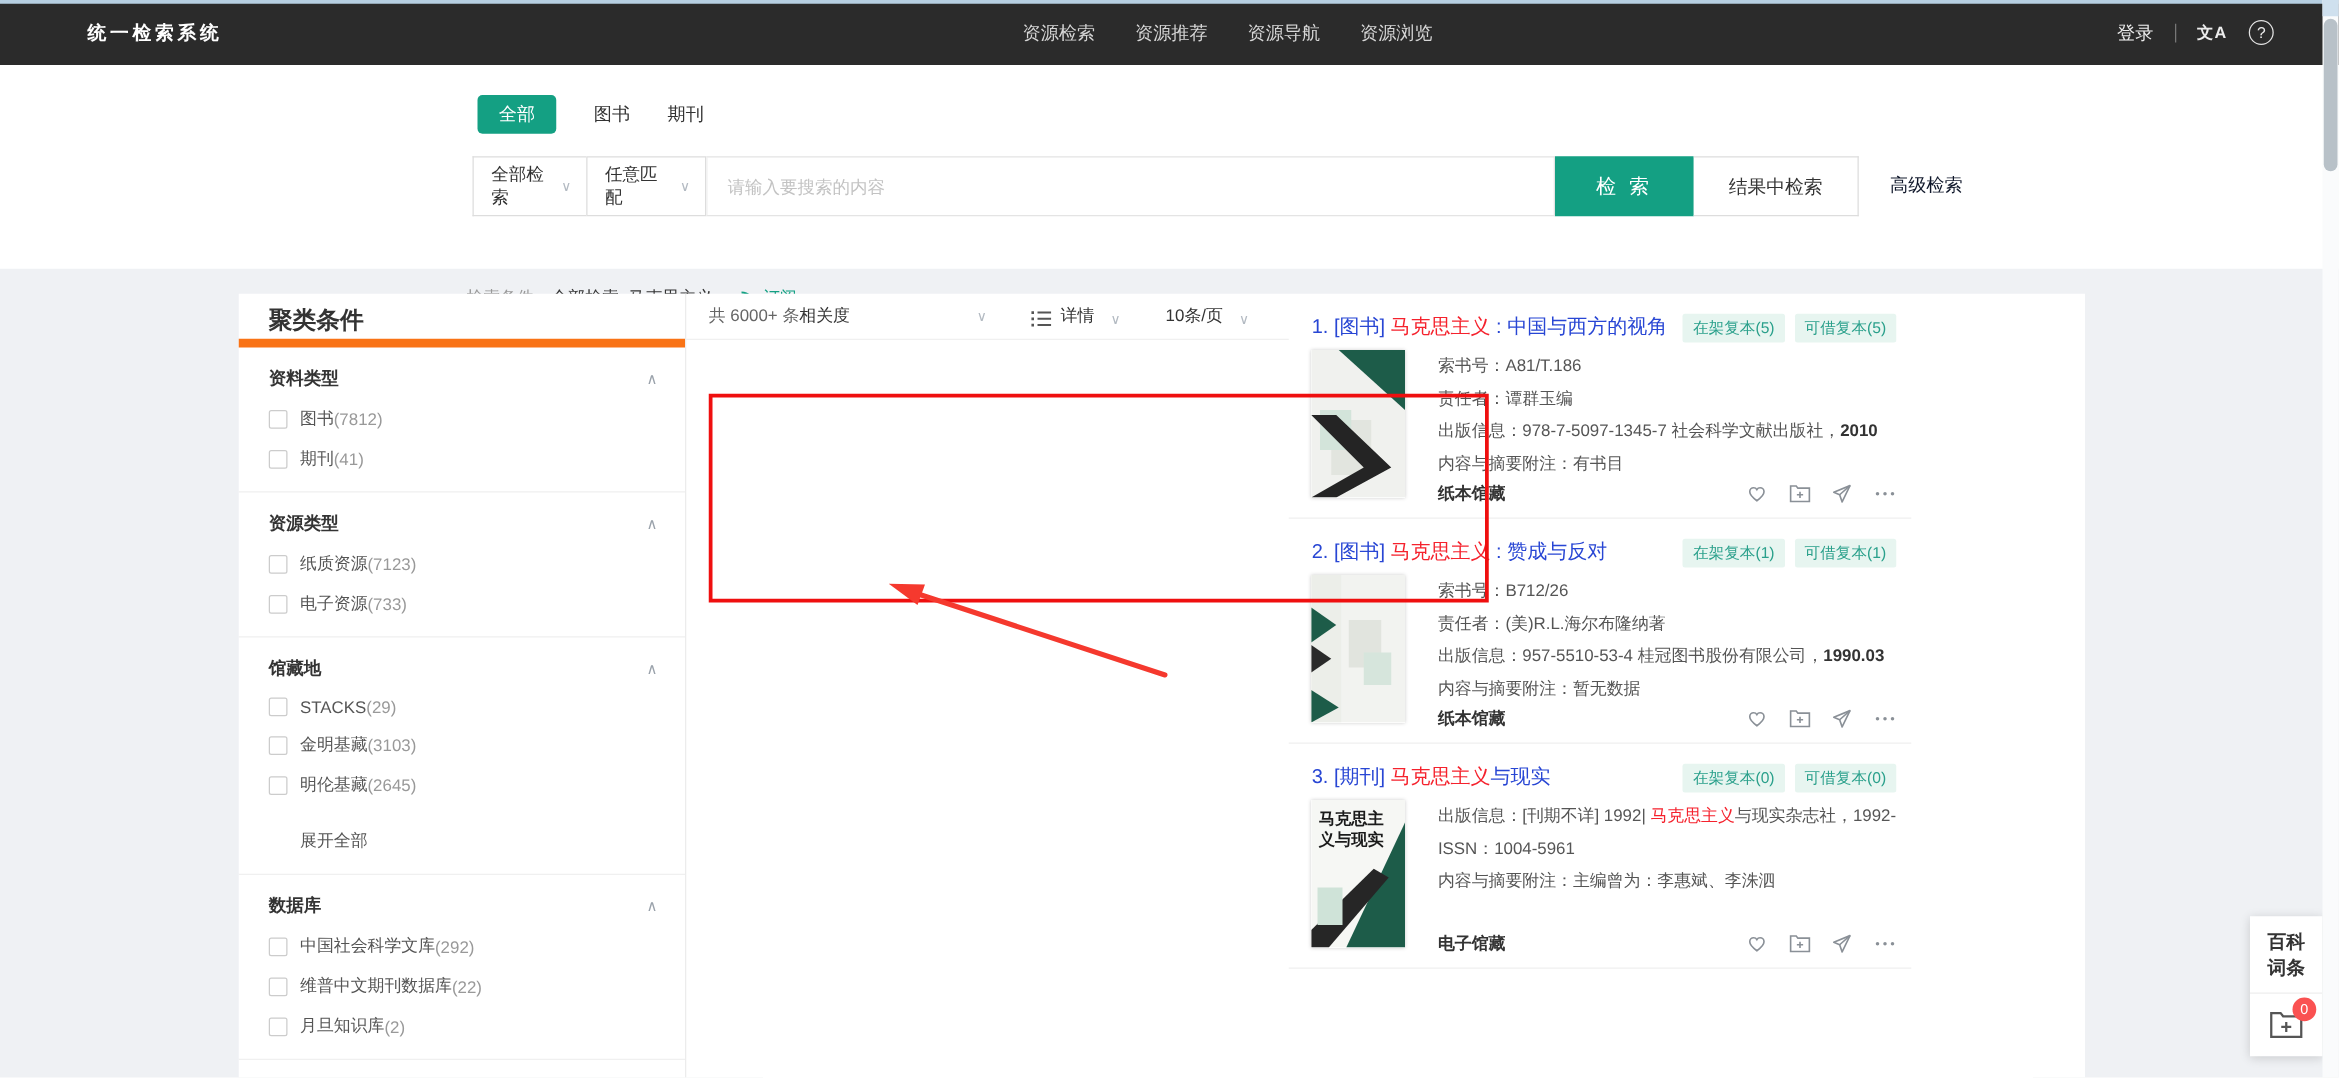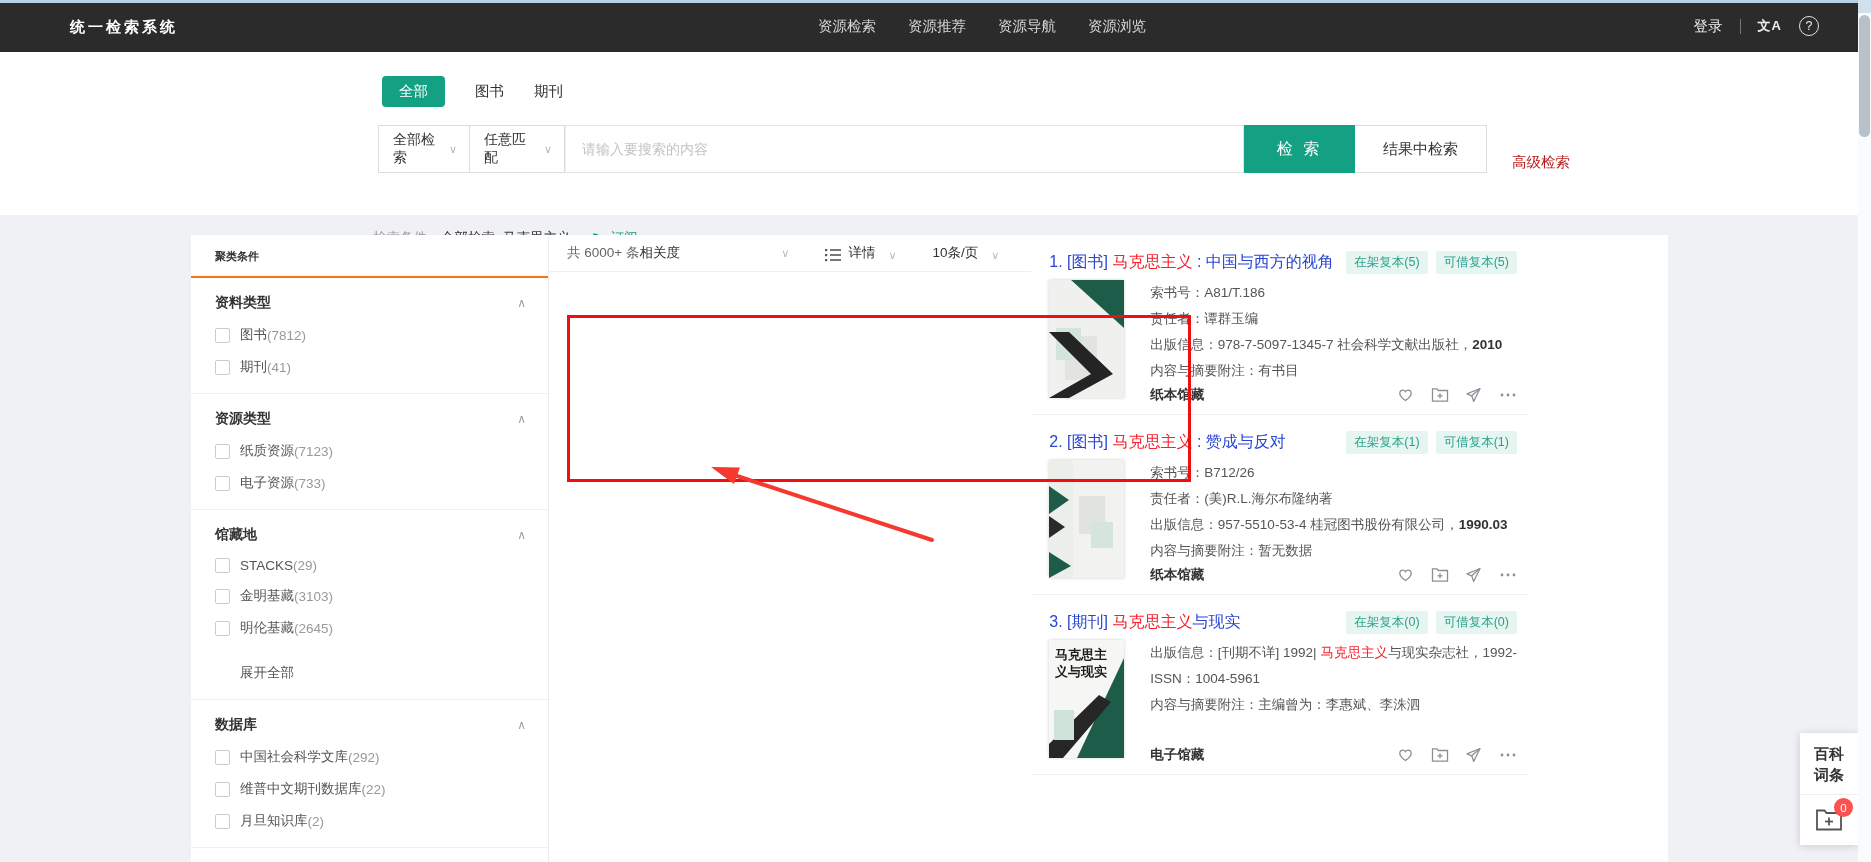--- a/index.html
+++ b/index.html
@@ -24,29 +24,29 @@
 .tab.active{background:#14a083;color:#fff;padding:6px 17px;border-radius:4px}
 .search-row{position:absolute;left:378px;top:73px;height:48px;display:flex}
 .sel{height:48px;border:1px solid #ddd;display:flex;align-items:center;justify-content:space-between;padding:0 12px 0 14px;font-size:14px;background:#fff;cursor:pointer}
 .sel1{width:91px;border-right:none}
 .sel2{width:96px}
 .caret{color:#b3bac2;font-size:11px;margin-left:6px}
 .search-input{width:679px;height:48px;border:1px solid #e4e4e4;border-left:1px solid #eee;padding:0 16px;font-size:14px;outline:none;color:#333}
 .search-input::placeholder{color:#c3c3c3}
 .btn-search{width:111px;height:48px;background:#14a083;color:#fff;font-size:16px;border:none;cursor:pointer;letter-spacing:3px}
 .btn-inresults{width:132px;height:48px;background:#fff;border:1px solid #ddd;border-left:none;font-size:15px;color:#333;cursor:pointer}
-.adv-link{position:absolute;left:1512px;top:86px;line-height:48px;font-size:14.5px;color:#b91c1c;cursor:pointer}
+.adv-link{position:absolute;left:1512px;top:73px;line-height:48px;font-size:14.5px;color:#0f172a;cursor:pointer}
 .cond-row{position:absolute;left:373px;top:177px;display:flex;align-items:center;font-size:13.5px}
 .cond-label{color:#999}
 .cond-value{color:#333;margin-left:14px}
 .subscribe{margin-left:22px;color:#14a083;display:flex;align-items:center;gap:5px;cursor:pointer}
 
 .main{position:absolute;left:191px;top:235px;width:1477px;height:627px;background:#fff;display:flex;align-items:stretch}
 .sidebar{width:358px;border-right:1px solid #ececec;flex:none}
-.sb-title{height:43px;line-height:43px;padding-left:24px;font-size:11px;font-weight:bold;border-bottom:2px solid #f97316}
+.sb-title{height:43px;line-height:43px;padding-left:24px;font-size:19px;font-weight:bold;border-bottom:7px solid #f97316}
 .sb-sec{padding:16px 22px 17px 24px;border-bottom:1px solid #f0f0f0}
 .sb-sec-head{display:flex;justify-content:space-between;align-items:center;cursor:pointer}
 .sb-sec-title{font-size:14px;font-weight:bold;color:#333}
 .sb-caret{color:#9aa2ab;font-size:12px}
 .sb-item{display:flex;align-items:center;margin-top:14px;cursor:pointer}
 .sb-cb{width:15px;height:15px;border:1px solid #ccc;border-radius:2px;background:#fff;flex:none}
 .sb-label{margin-left:10px;font-size:13.5px;color:#555}
 .sb-count{font-size:13.5px;color:#999}
 .sb-expand{display:block;margin-top:27px;padding-left:25px;font-size:13.5px;color:#555;cursor:pointer}
 

